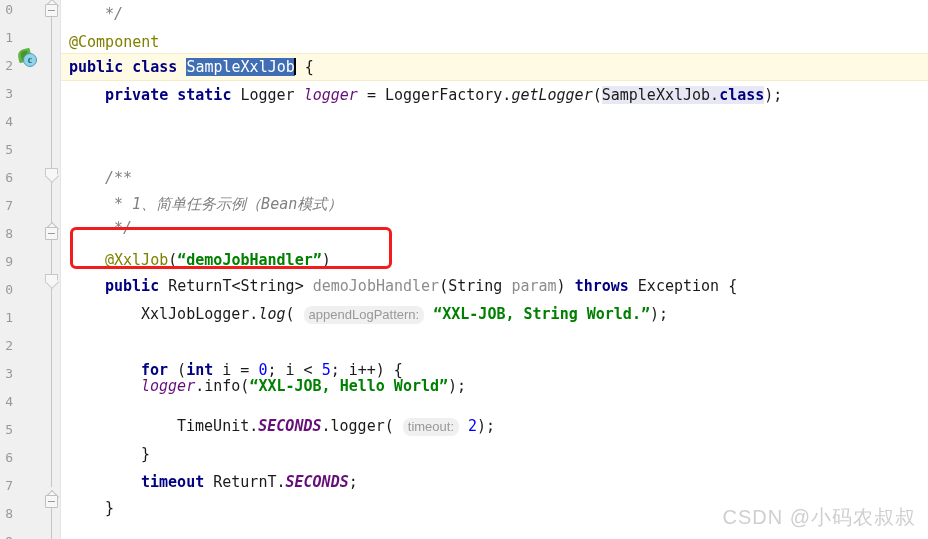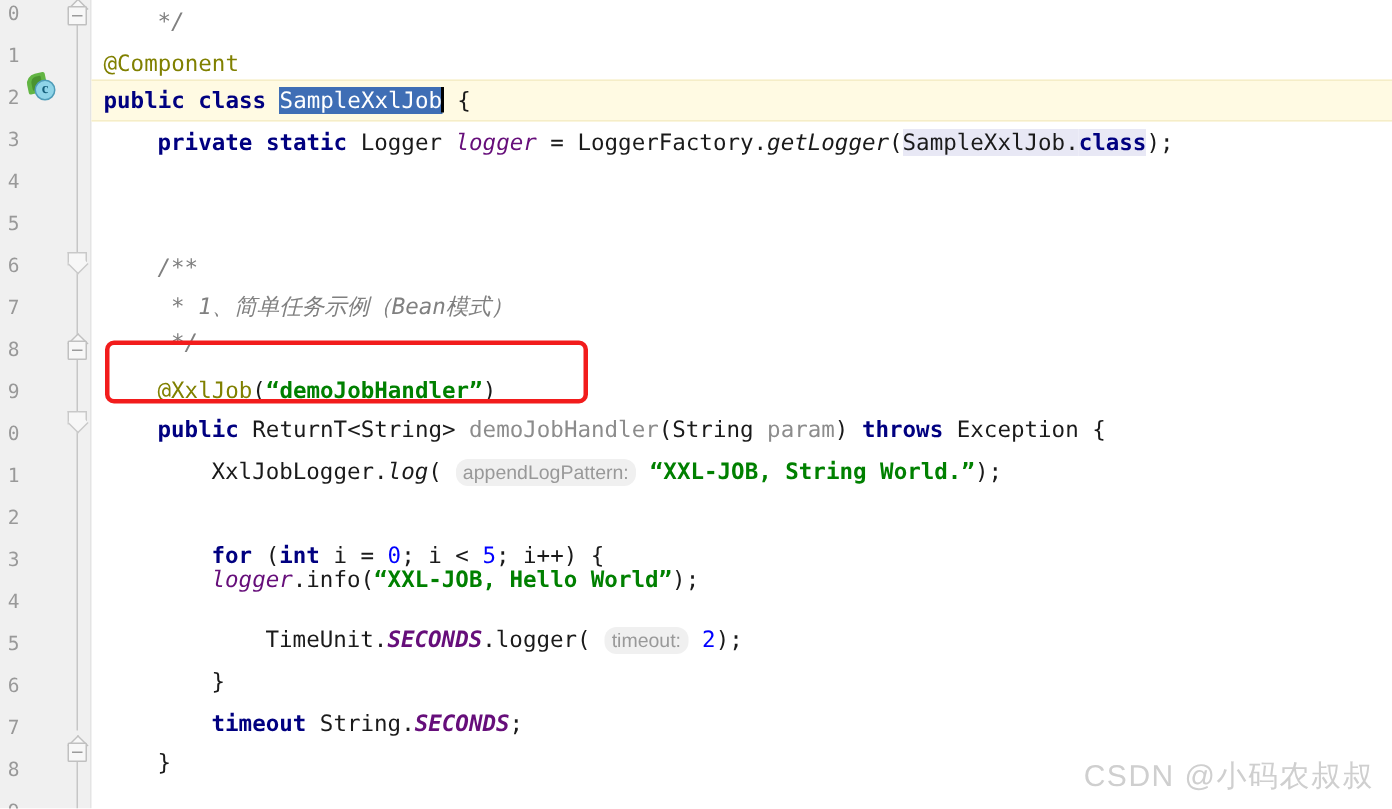--- a/index.html
+++ b/index.html
@@ -312,21 +312,21 @@
       <div class="line" style="top: 164px; left: 44px;"><span class="tok comment">/**</span></div>
       <div class="line" style="top: 190px; left: 44px;"><span class="tok comment"> * 1、简单任务示例（Bean模式）</span></div>
       <div class="line" style="top: 214px; left: 44px;"><span class="tok comment"> */</span></div>
       <div class="line" style="top: 272px; left: 44px;"><span class="tok kw">public</span><span class="tok plain"> ReturnT&lt;String&gt; </span><span class="tok param">demoJobHandler</span><span class="tok plain">(String </span><span class="tok param">param</span><span class="tok plain">) </span><span class="tok kw">throws</span><span class="tok plain"> Exception {</span></div>
       <div class="line" style="top: 246px; left: 44px;"><span class="tok anno">@XxlJob</span><span class="tok plain">(</span><span class="tok string">“demoJobHandler”</span><span class="tok plain">)</span></div>
       <div class="line" style="top: 300px; left: 80px;"><span class="tok plain">XxlJobLogger.</span><span class="tok method">log</span><span class="tok plain">( </span><span class="tok hint">appendLogPattern:</span><span class="tok plain"> </span><span class="tok string">“XXL-JOB, String World.”</span><span class="tok plain">);</span></div>
       <div class="line" style="top: 328px; left: 80px; margin-top: 44px;"><span class="tok field">logger</span><span class="tok plain">.info(</span><span class="tok string">“XXL-JOB, Hello World”</span><span class="tok plain">);</span></div>
       <div class="line" style="top: 356px; left: 80px;"><span class="tok kw">for</span><span class="tok plain"> (</span><span class="tok kw">int</span><span class="tok plain"> i = </span><span class="tok num">0</span><span class="tok plain">; i &lt; </span><span class="tok num">5</span><span class="tok plain">; i++) {</span></div>
       <div class="line" style="top: 412px; left: 116px;"><span class="tok plain">TimeUnit.</span><span class="tok staticf">SECONDS</span><span class="tok plain">.logger( </span><span class="tok hint">timeout:</span><span class="tok plain"> </span><span class="tok num">2</span><span class="tok plain">);</span></div>
       <div class="line" style="top: 440px; left: 80px;"><span class="tok plain">}</span></div>
-      <div class="line" style="top: 468px; left: 80px;"><span class="tok kw">timeout</span><span class="tok plain"> String.</span><span class="tok staticf">SECONDS</span><span class="tok plain">;</span></div>
+      <div class="line" style="top: 468px; left: 80px;"><span class="tok kw">timeout</span><span class="tok plain"> ReturnT.</span><span class="tok staticf">SECONDS</span><span class="tok plain">;</span></div>
       <div class="line" style="top: 494px; left: 44px;"><span class="tok plain">}</span></div>
     </div>
 
   <div class="redbox" id="redbox" style="left:70px; top:227px; width:316px; height:36px;"></div>
 
   <div class="watermark">CSDN @小码农叔叔</div>
 
 </div>
 
 </body></html>

